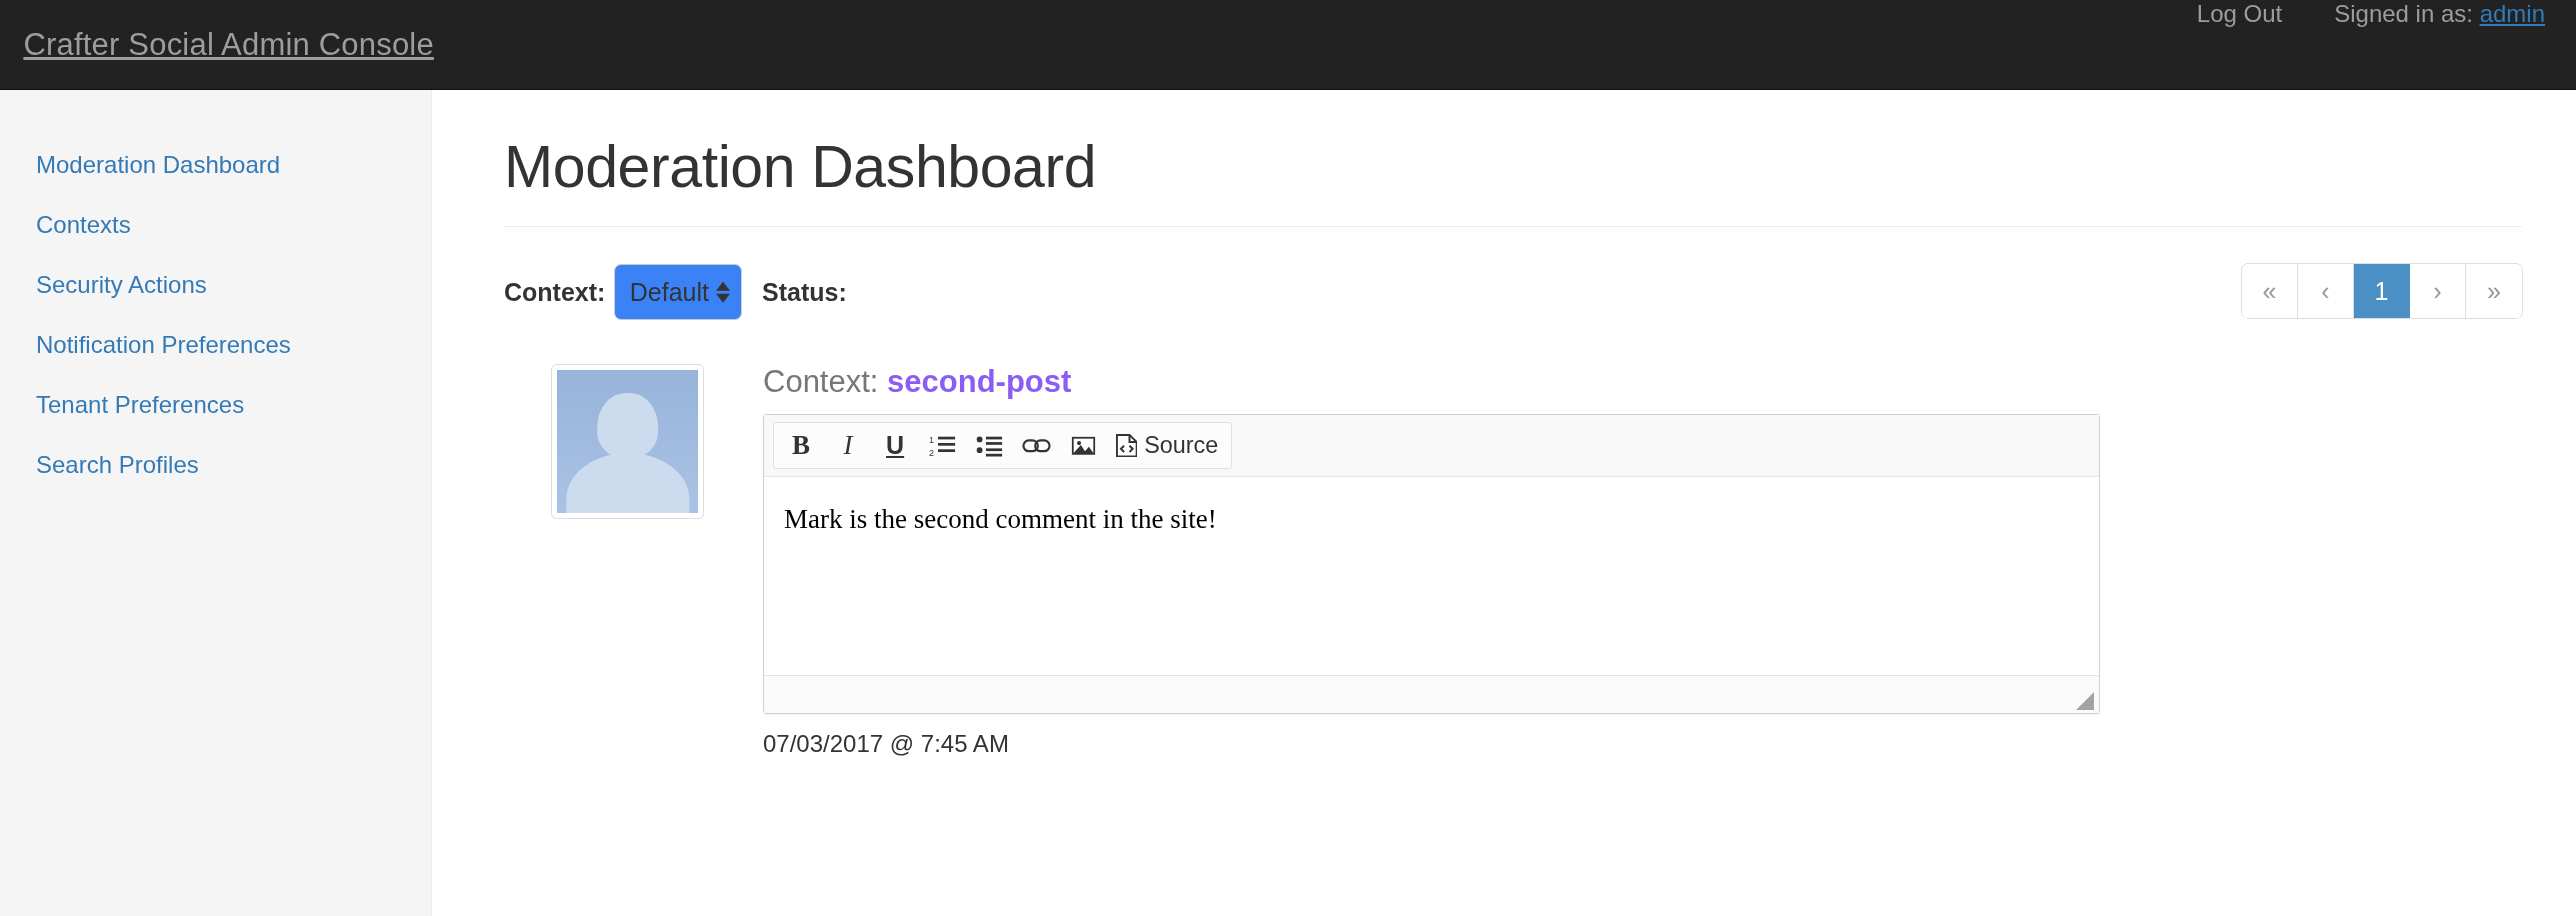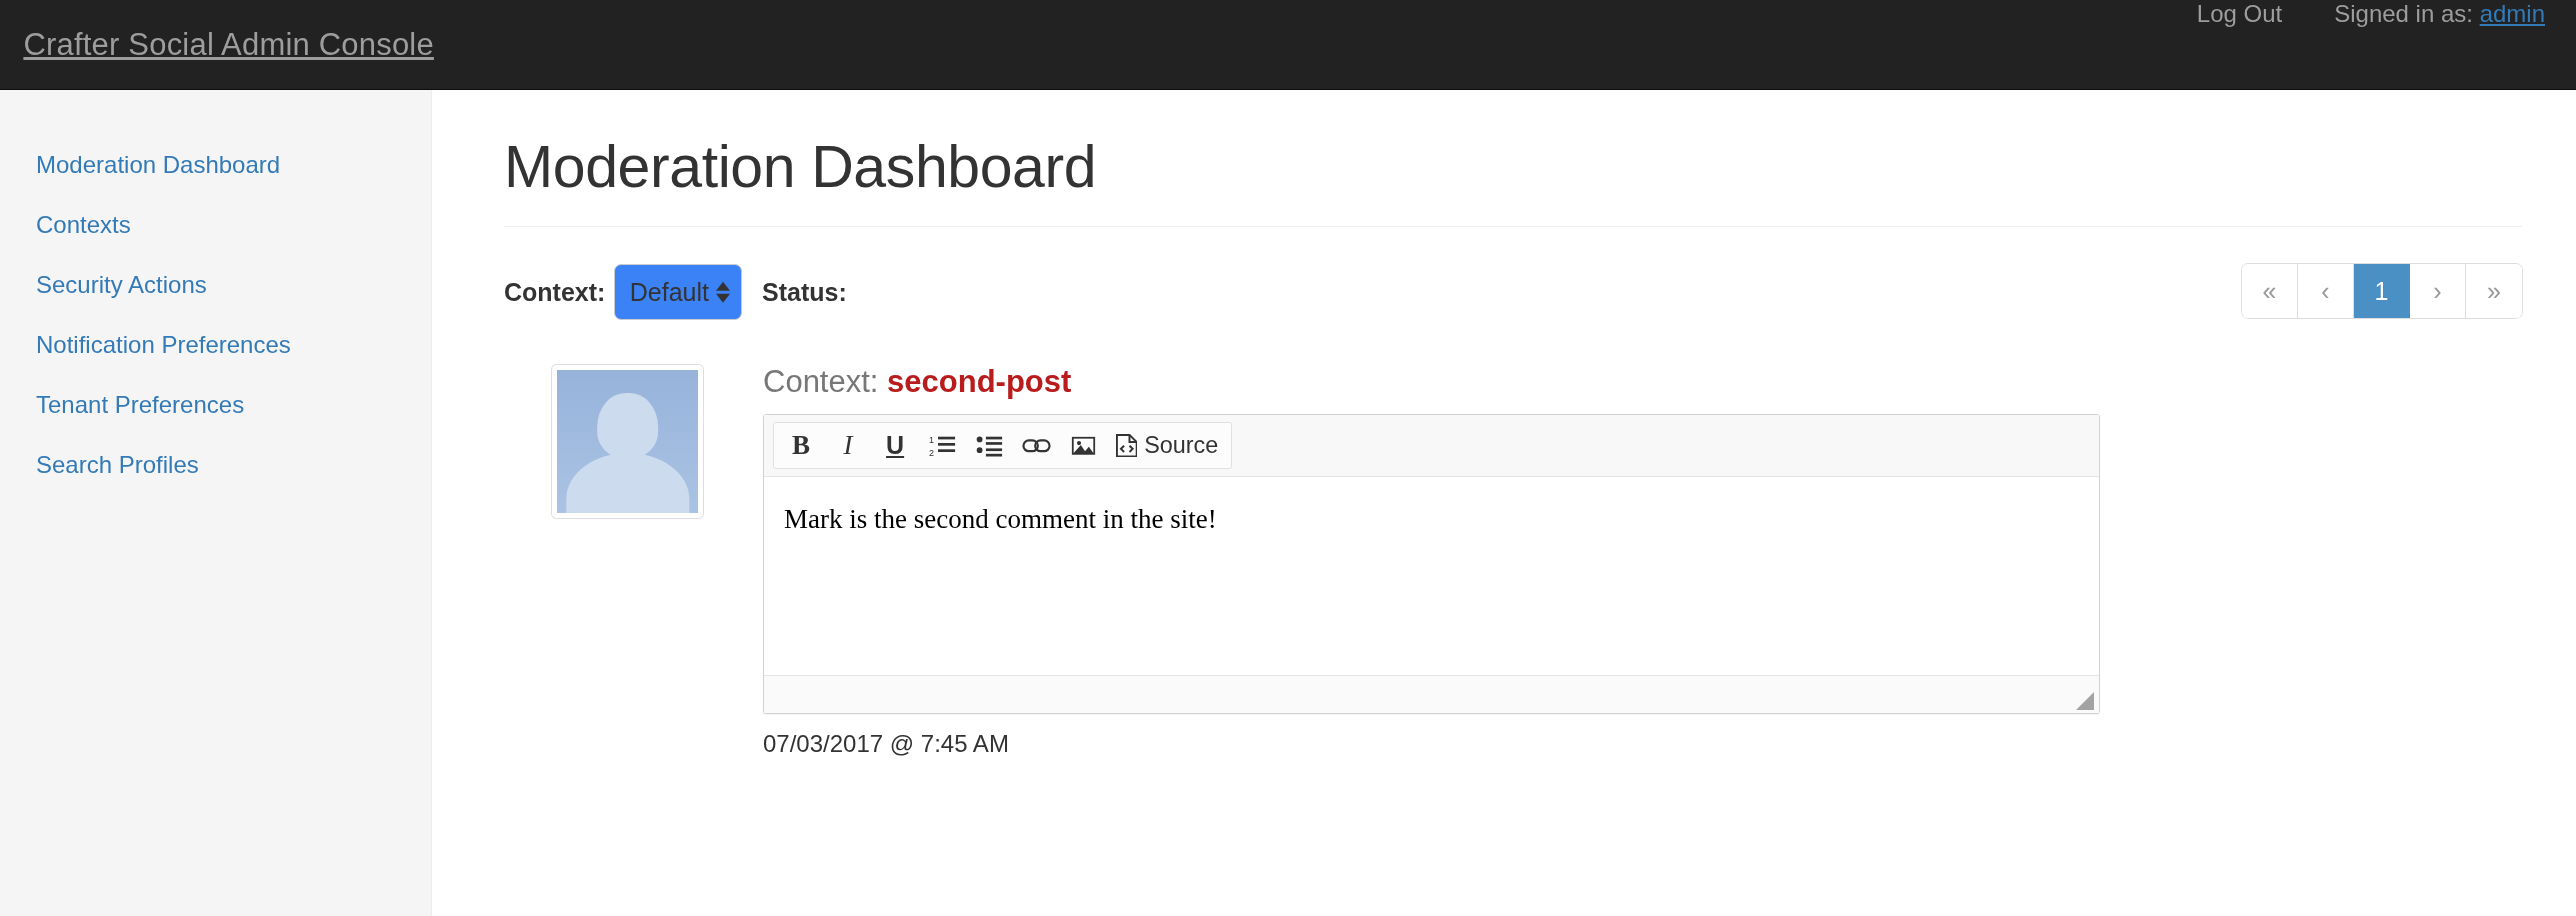--- a/index.html
+++ b/index.html
@@ -161,21 +161,21 @@
     transform: translateX(-50%);
     width: 88%; height: 52%;
     background: #ccdbee;
     border-radius: 50% 50% 0 0 / 62% 62% 0 0;
   }
 
   .post-body { margin-left: 59px; flex: 1 1 auto; }
   .thread-line {
     font-size: 31px; color: #777777; margin-bottom: 14.4px; white-space: nowrap;
   }
-  .thread-line b { color: #b91c1c; font-weight: bold; }
+  .thread-line b { color: #8b5cf6; font-weight: bold; }
 
   
   .editor {
     width: 1337px;
     border: 0.9px solid #d1d1d1;
     border-radius: 2.7px;
     background: #ffffff;
     box-shadow: 0 0.9px 0.9px rgba(0,0,0,.05);
   }
   .editor-toolbar {

